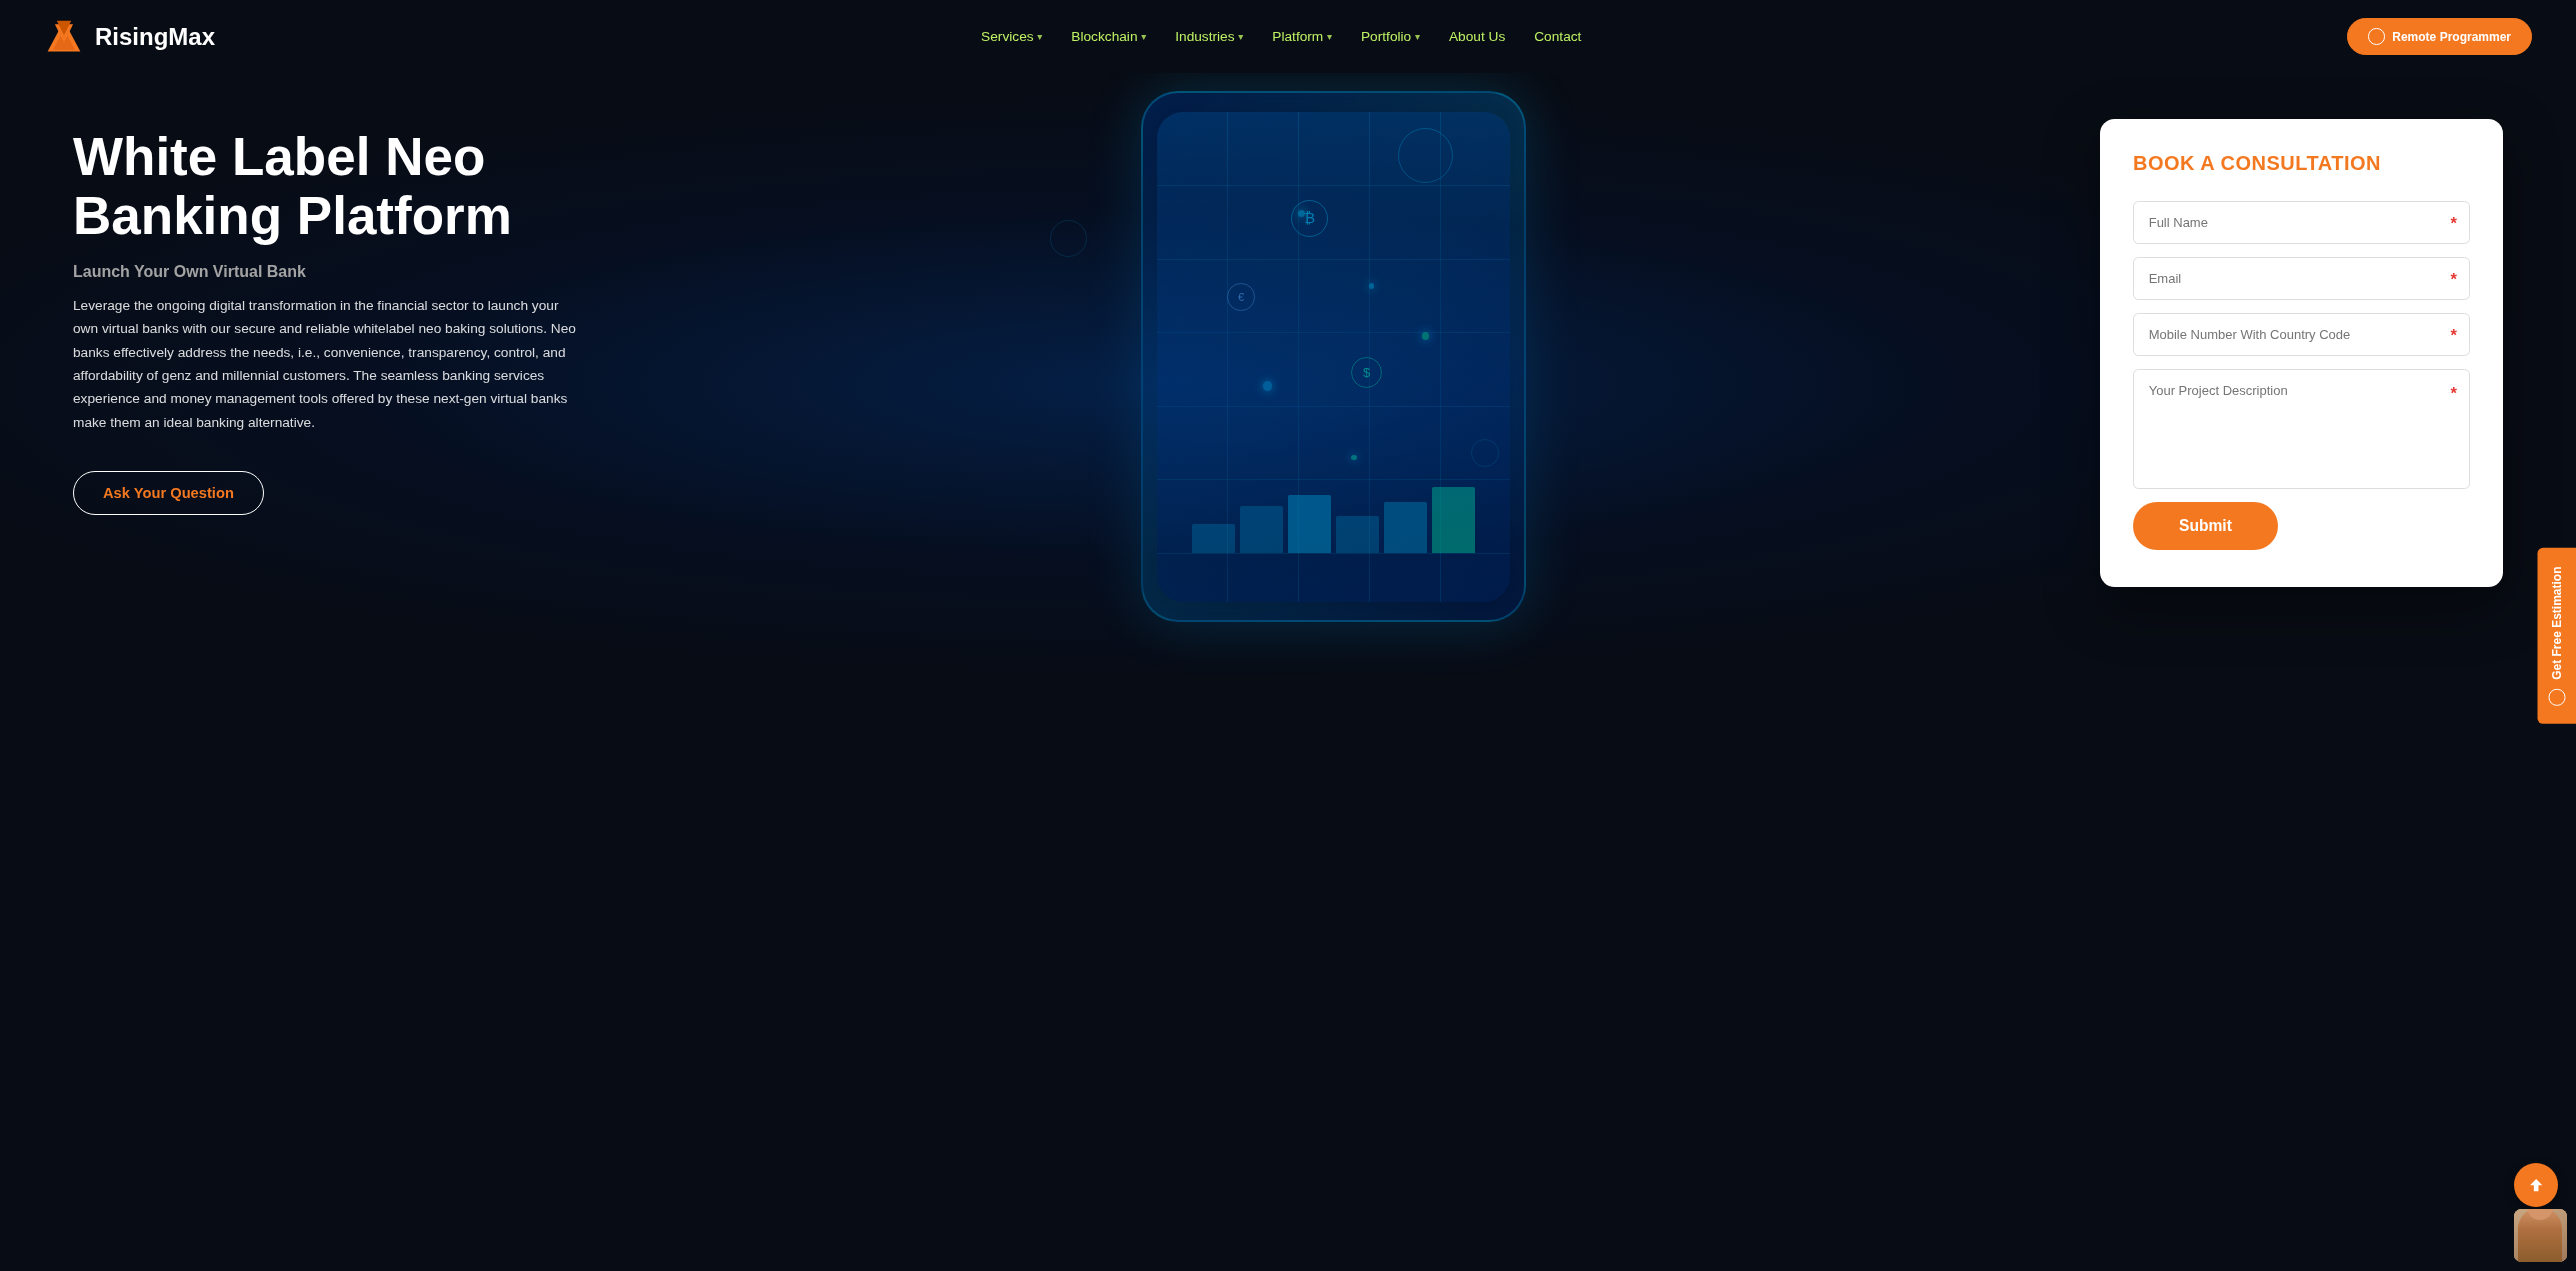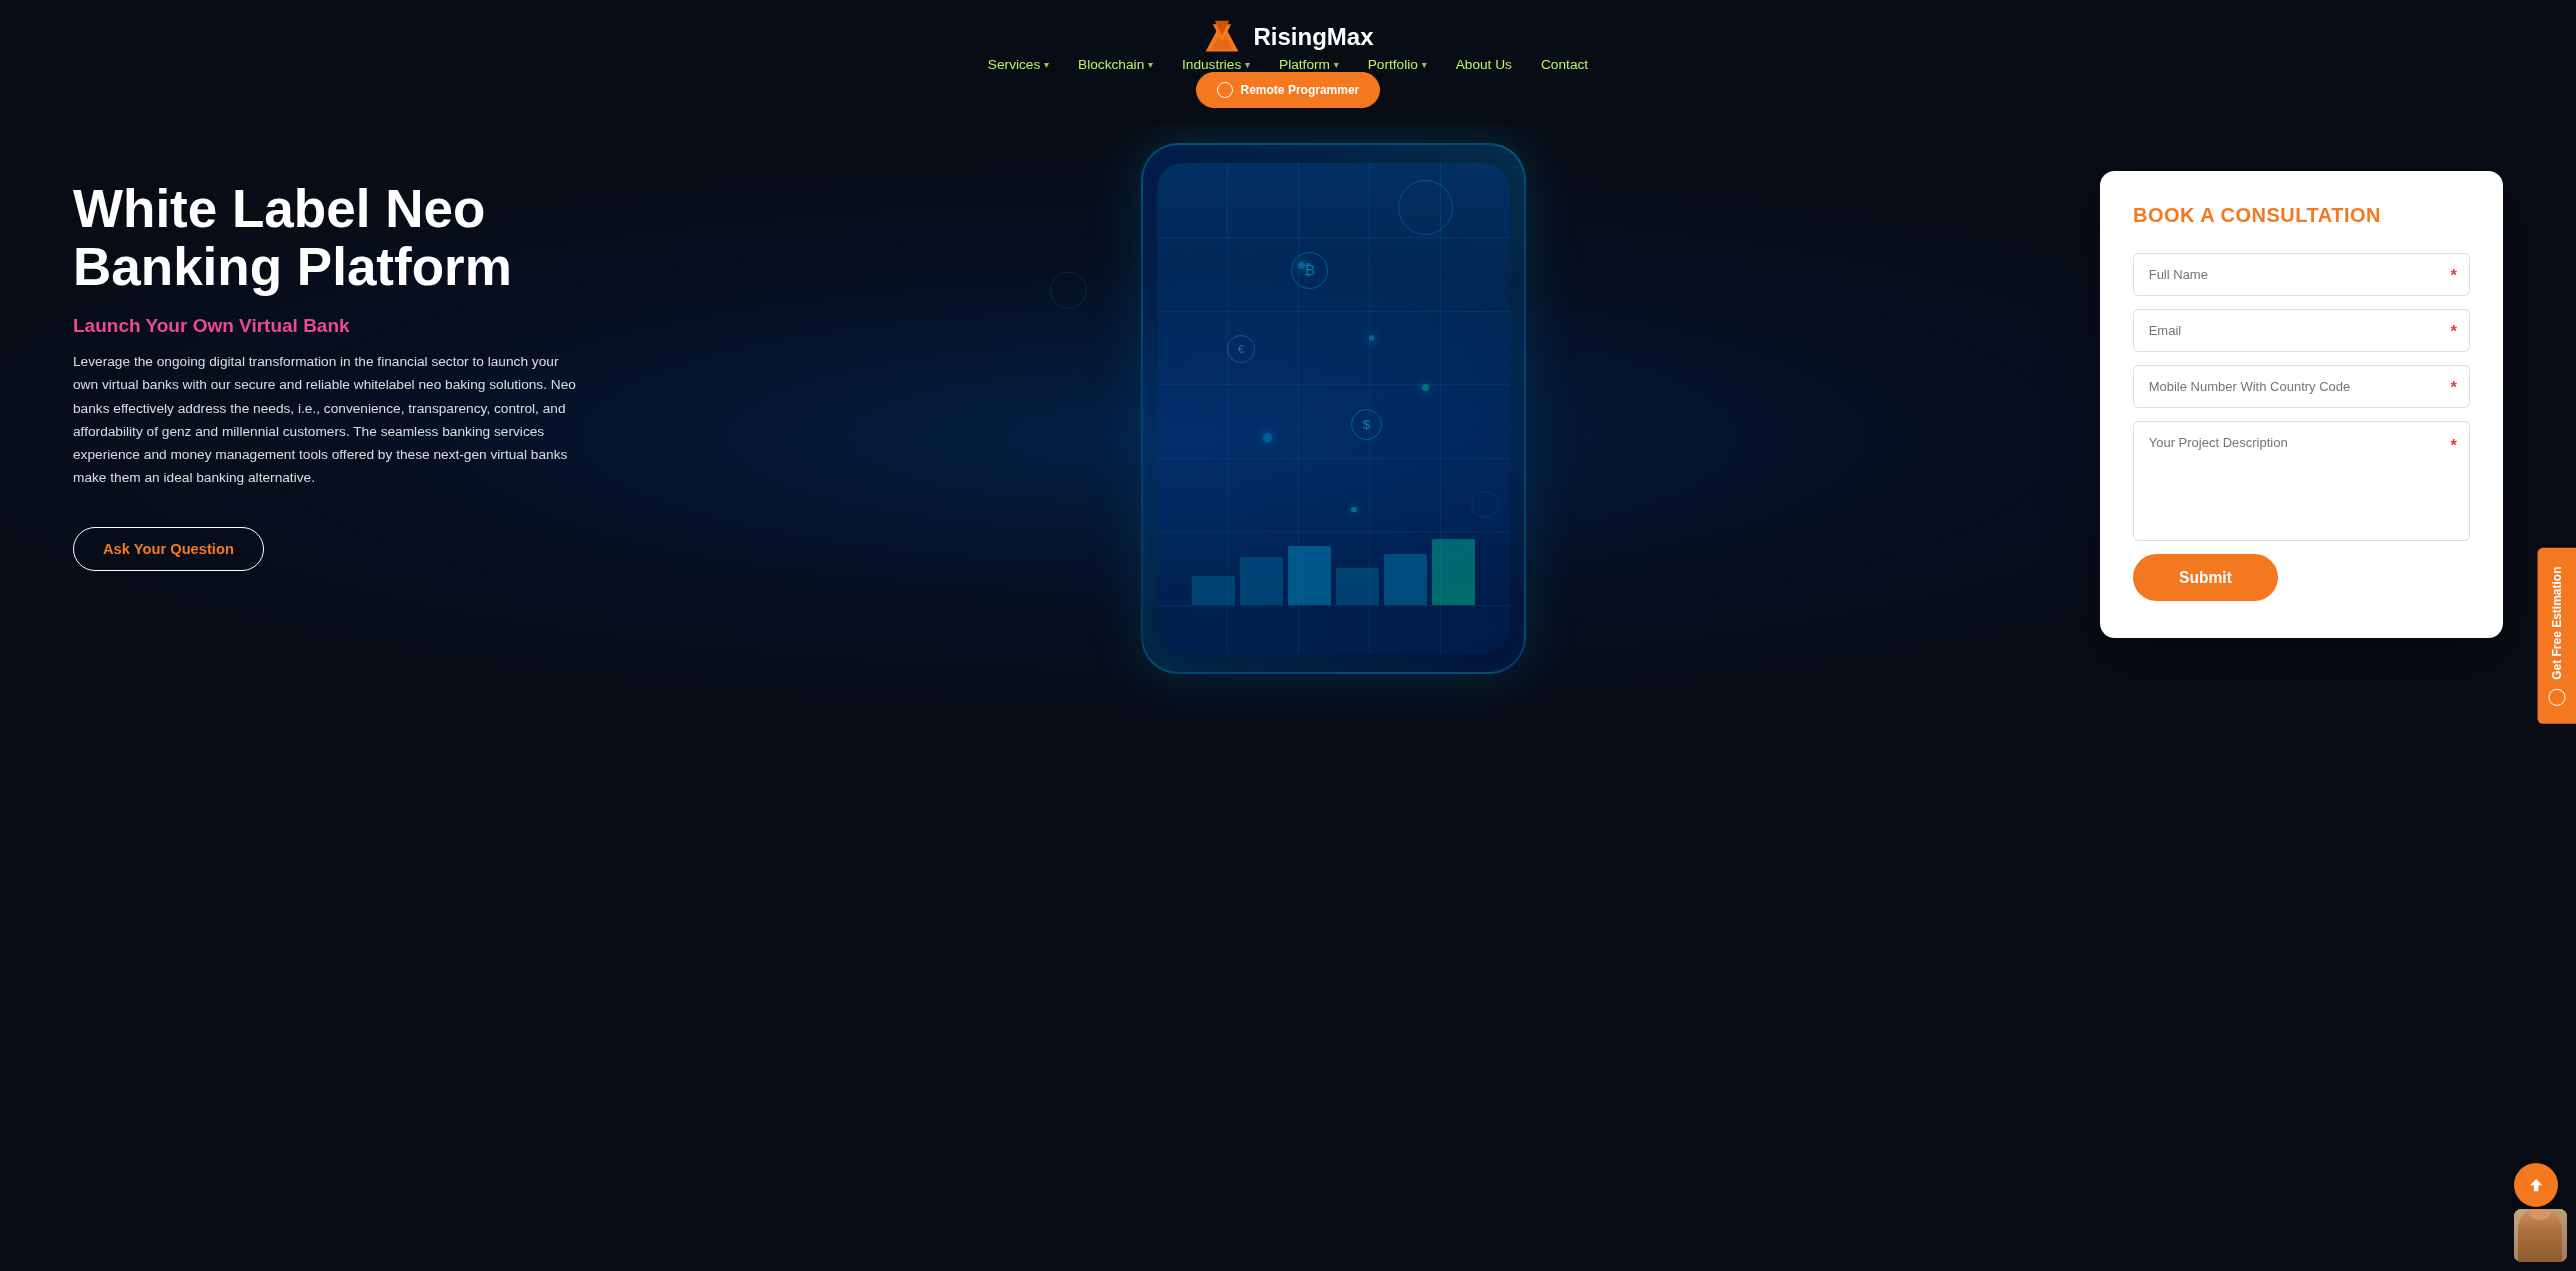--- a/index.html
+++ b/index.html
@@ -13,21 +13,20 @@
 
     
     nav {
       display: flex;
       align-items: center;
       justify-content: space-between;
       padding: 16.5px 44px;
       background: #080c14;
       position: relative;
       z-index: 100;
-      flex-direction: column;
     }
     .logo {
       display: flex;
       align-items: center;
       gap: 11px;
       text-decoration: none;
     }
     .logo-icon {
       width: 40px;
       height: 40px;
@@ -146,23 +145,23 @@
       padding-top: 18.3px;
     }
     .hero-title {
       font-size: 53px;
       font-weight: 900;
       line-height: 1.1;
       color: #fff;
       margin-bottom: 18.3px;
     }
     .hero-subtitle {
-      font-size: 19px;
+      font-size: 16px;
       font-weight: 700;
-      color: #ec4899;
+      color: #a3a3a3;
       margin-bottom: 13px;
     }
     .hero-desc {
       font-size: 13.7px;
       line-height: 1.7;
       color: rgba(255,255,255,0.85);
       margin-bottom: 37px;
       max-width: 513px;
     }
     .ask-btn {

